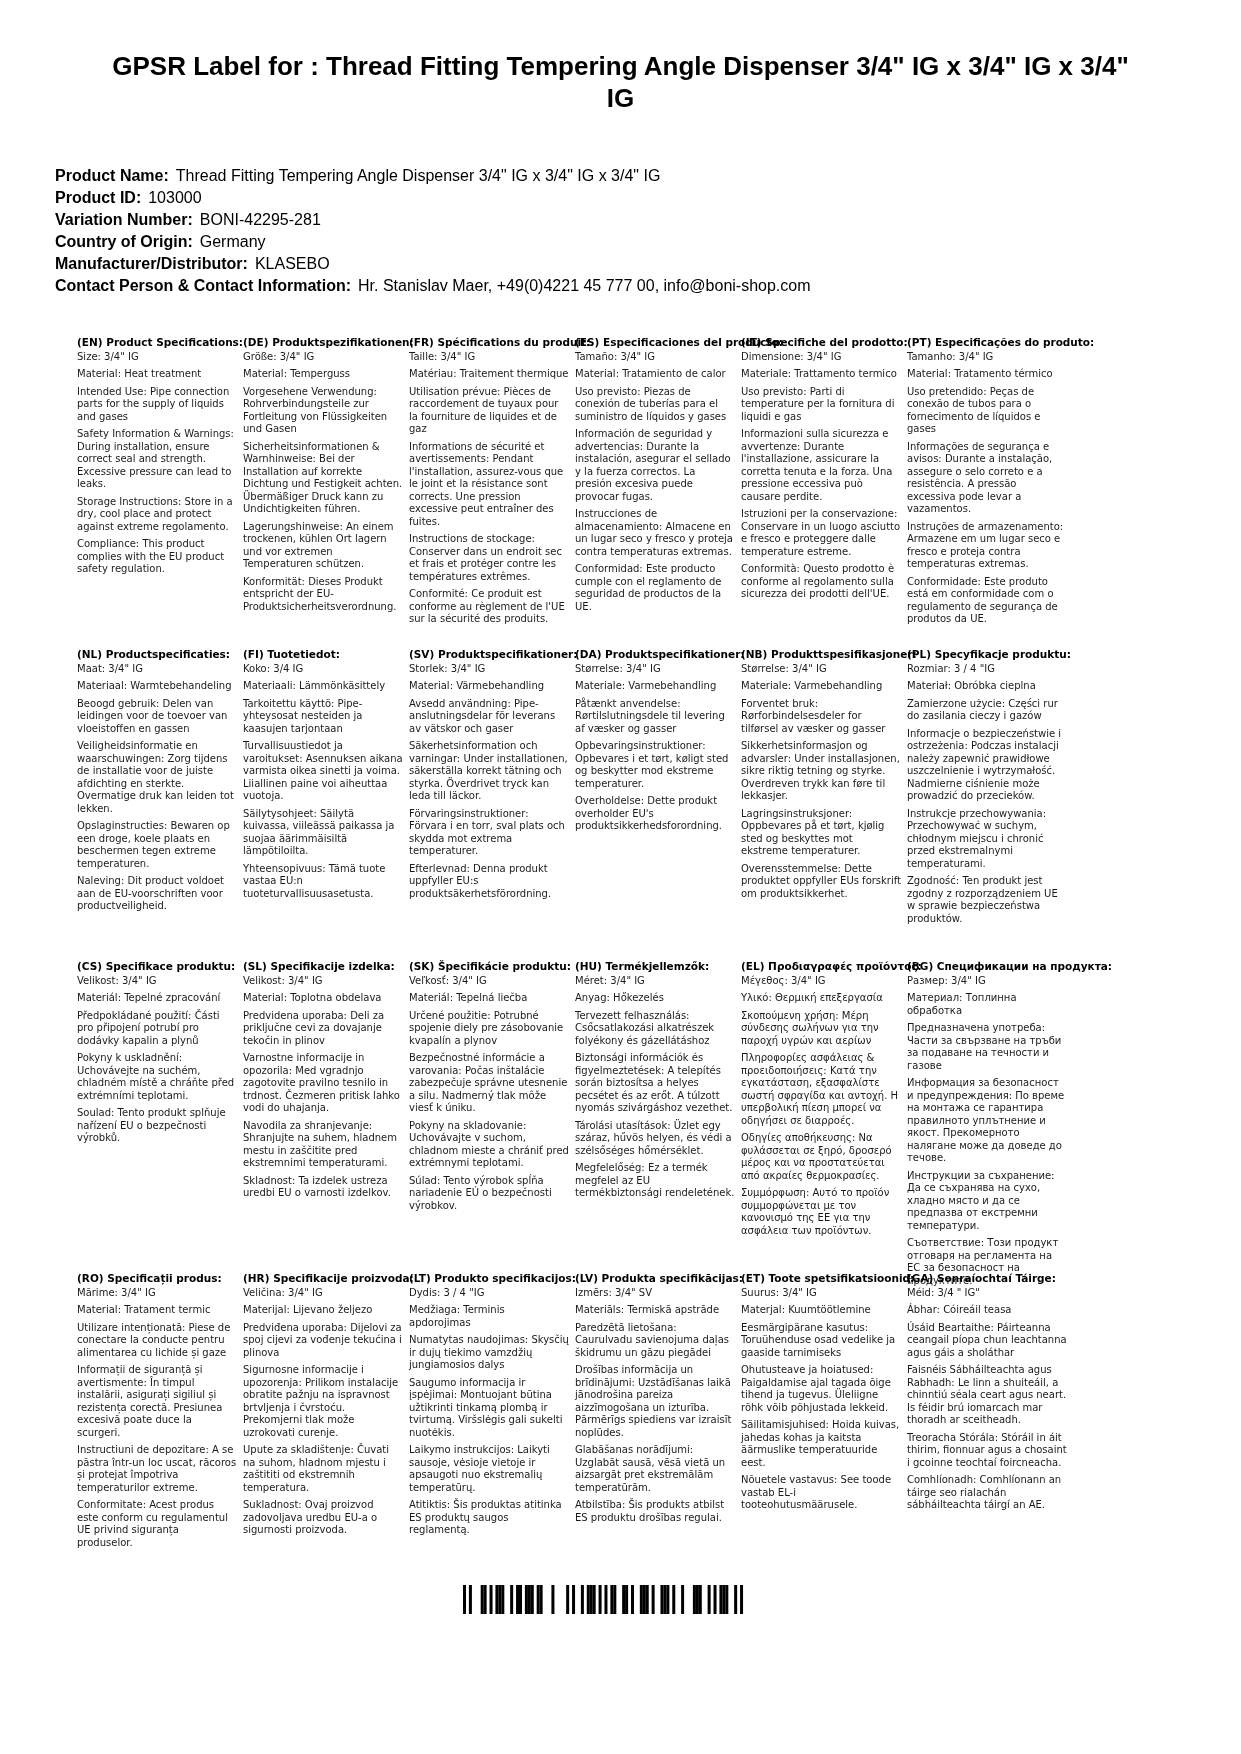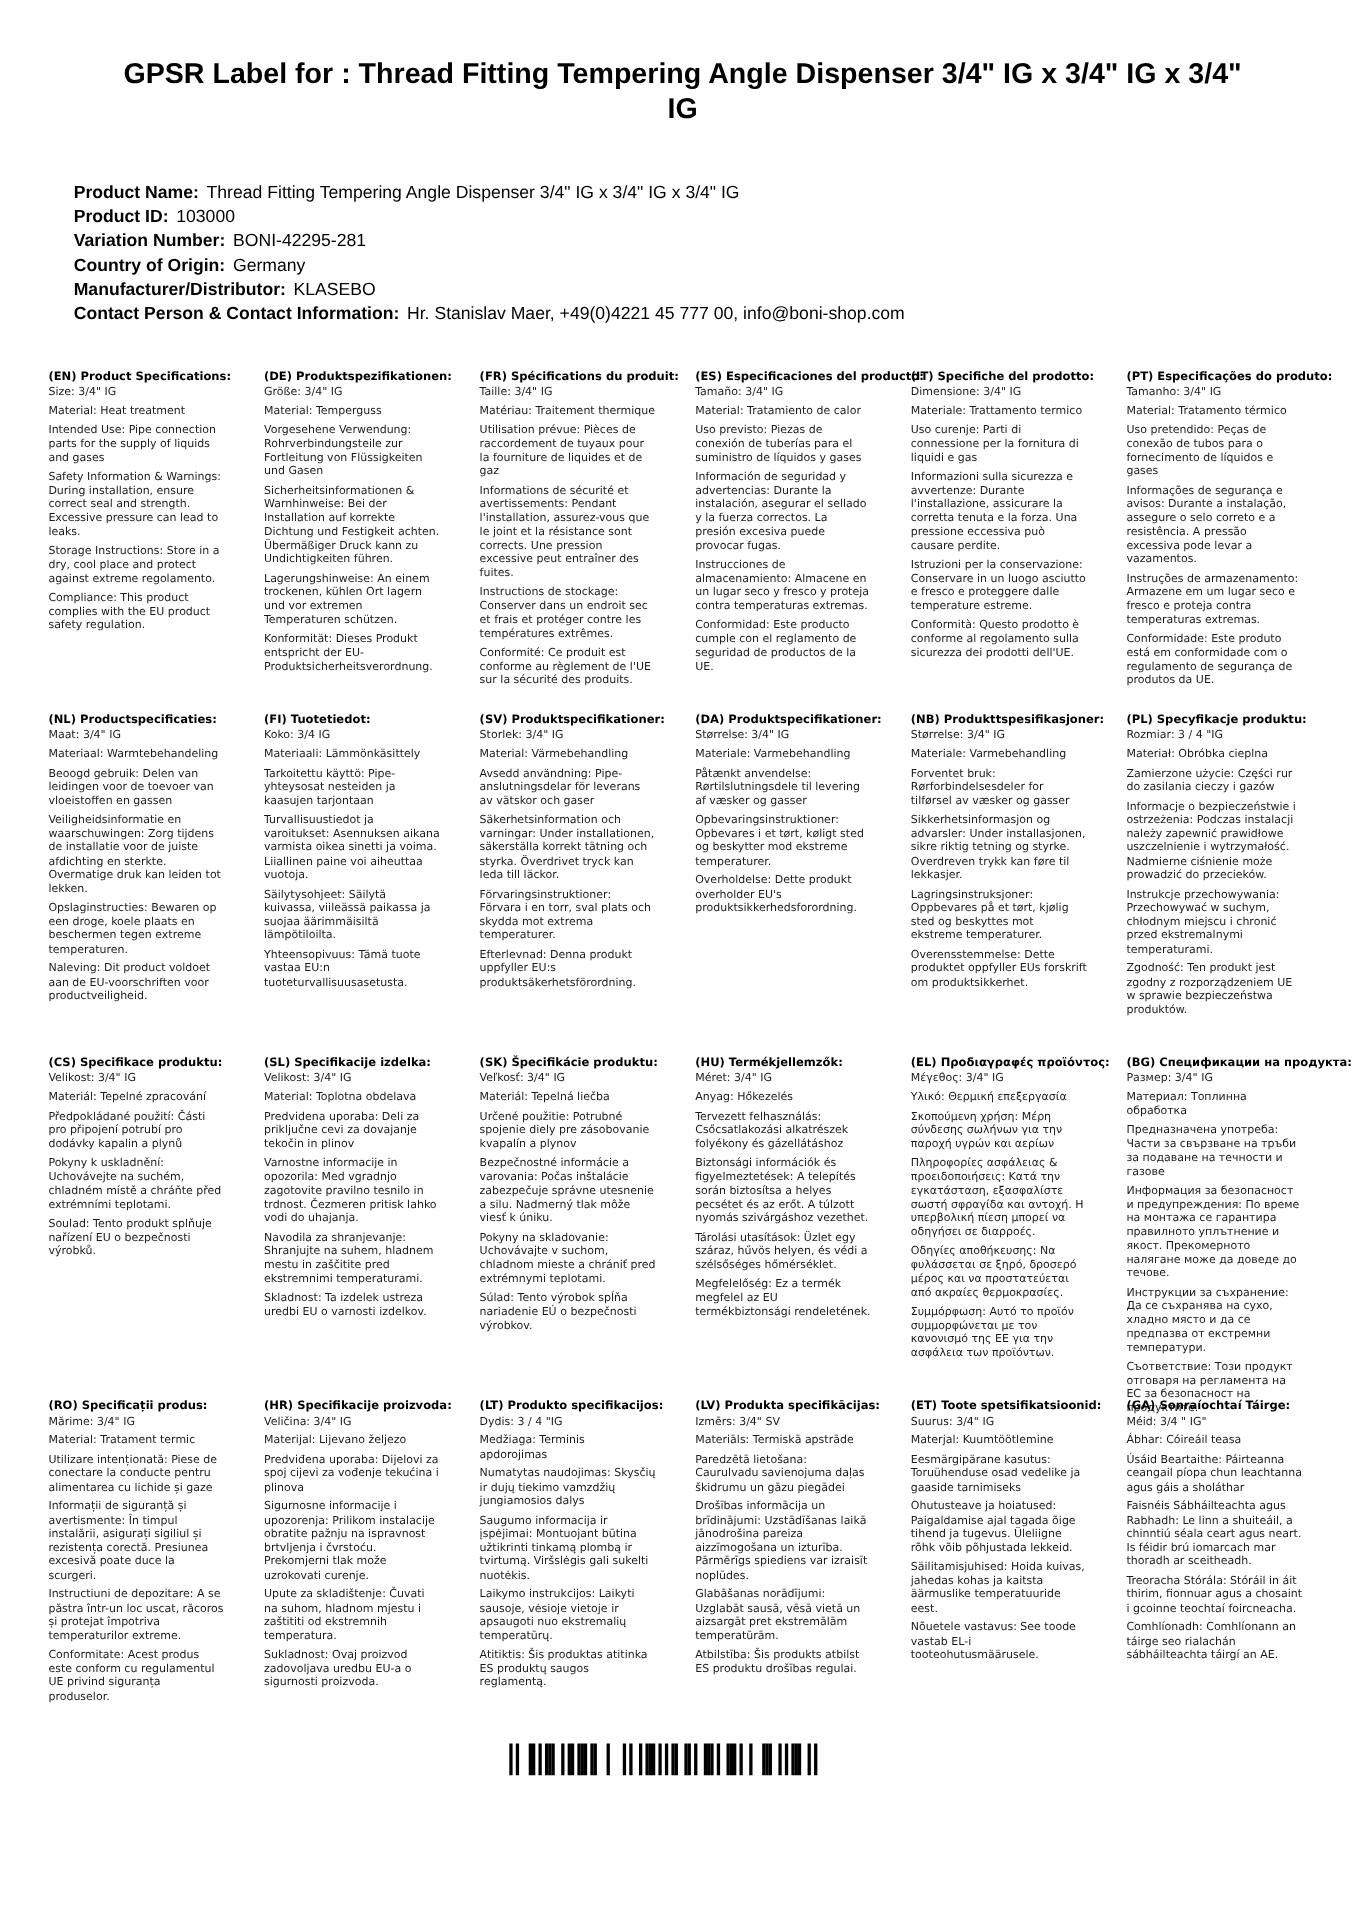--- a/index.html
+++ b/index.html
@@ -14,28 +14,27 @@
     position:absolute;left:0;top:50px;width:1241px;
     text-align:center;font-family:"Liberation Sans",sans-serif;
     font-weight:bold;font-size:26px;line-height:32px;color:#000;
     margin:0;
   }
   .title-inner{display:inline-block;max-width:1020px;}
   .product-info{
     position:absolute;left:55px;top:165px;width:1140px;
     font-family:"Liberation Sans",sans-serif;font-size:16px;line-height:22px;color:#000;
   }
-  .info-row .lbl{font-weight:bold;margin-right:7px;margin-left:12px;}
+  .info-row .lbl{font-weight:bold;margin-right:7px;}
   .info-row .val{font-weight:normal;}
   .spec-grid{
-    position:absolute;left:44px;top:336px;
+    position:absolute;left:77px;top:336px;
     display:grid;
     grid-template-columns:repeat(6,166px);
     grid-template-rows:repeat(4,312px);
-    column-gap:30px;
   }
   .cell{font-size:10px;line-height:12.5px;color:#1a1a1a;}
   .cell .cell-h{
     font-weight:bold;font-size:10.5px;color:#000;
     white-space:nowrap;margin:0 0 2px 0;
   }
   .cell p{margin:0 0 5px 0;overflow-wrap:anywhere;padding-right:6px;}
   .footer{position:absolute;left:0;top:1575px;width:1241px;height:179px;}
   .barcode-svg{position:absolute;left:438px;top:8px;}
   .barcode-svg text{font-family:"DejaVu Sans",sans-serif;fill:#000;}
@@ -92,21 +91,21 @@
         <p>Material: Tratamiento de calor</p>
         <p>Uso previsto: Piezas de conexión de tuberías para el suministro de líquidos y gases</p>
         <p>Información de seguridad y advertencias: Durante la instalación, asegurar el sellado y la fuerza correctos. La presión excesiva puede provocar fugas.</p>
         <p>Instrucciones de almacenamiento: Almacene en un lugar seco y fresco y proteja contra temperaturas extremas.</p>
         <p>Conformidad: Este producto cumple con el reglamento de seguridad de productos de la UE.</p>
       </div>
       <div class="cell">
         <div class="cell-h">(IT) Specifiche del prodotto:</div>
         <p>Dimensione: 3/4" IG</p>
         <p>Materiale: Trattamento termico</p>
-        <p>Uso curenje: Parti di connessione per la fornitura di liquidi e gas</p>
+        <p>Uso previsto: Parti di temperature per la fornitura di liquidi e gas</p>
         <p>Informazioni sulla sicurezza e avvertenze: Durante l'installazione, assicurare la corretta tenuta e la forza. Una pressione eccessiva può causare perdite.</p>
         <p>Istruzioni per la conservazione: Conservare in un luogo asciutto e fresco e proteggere dalle temperature estreme.</p>
         <p>Conformità: Questo prodotto è conforme al regolamento sulla sicurezza dei prodotti dell'UE.</p>
       </div>
       <div class="cell">
         <div class="cell-h">(PT) Especificações do produto:</div>
         <p>Tamanho: 3/4" IG</p>
         <p>Material: Tratamento térmico</p>
         <p>Uso pretendido: Peças de conexão de tubos para o fornecimento de líquidos e gases</p>
         <p>Informações de segurança e avisos: Durante a instalação, assegure o selo correto e a resistência. A pressão excessiva pode levar a vazamentos.</p>

